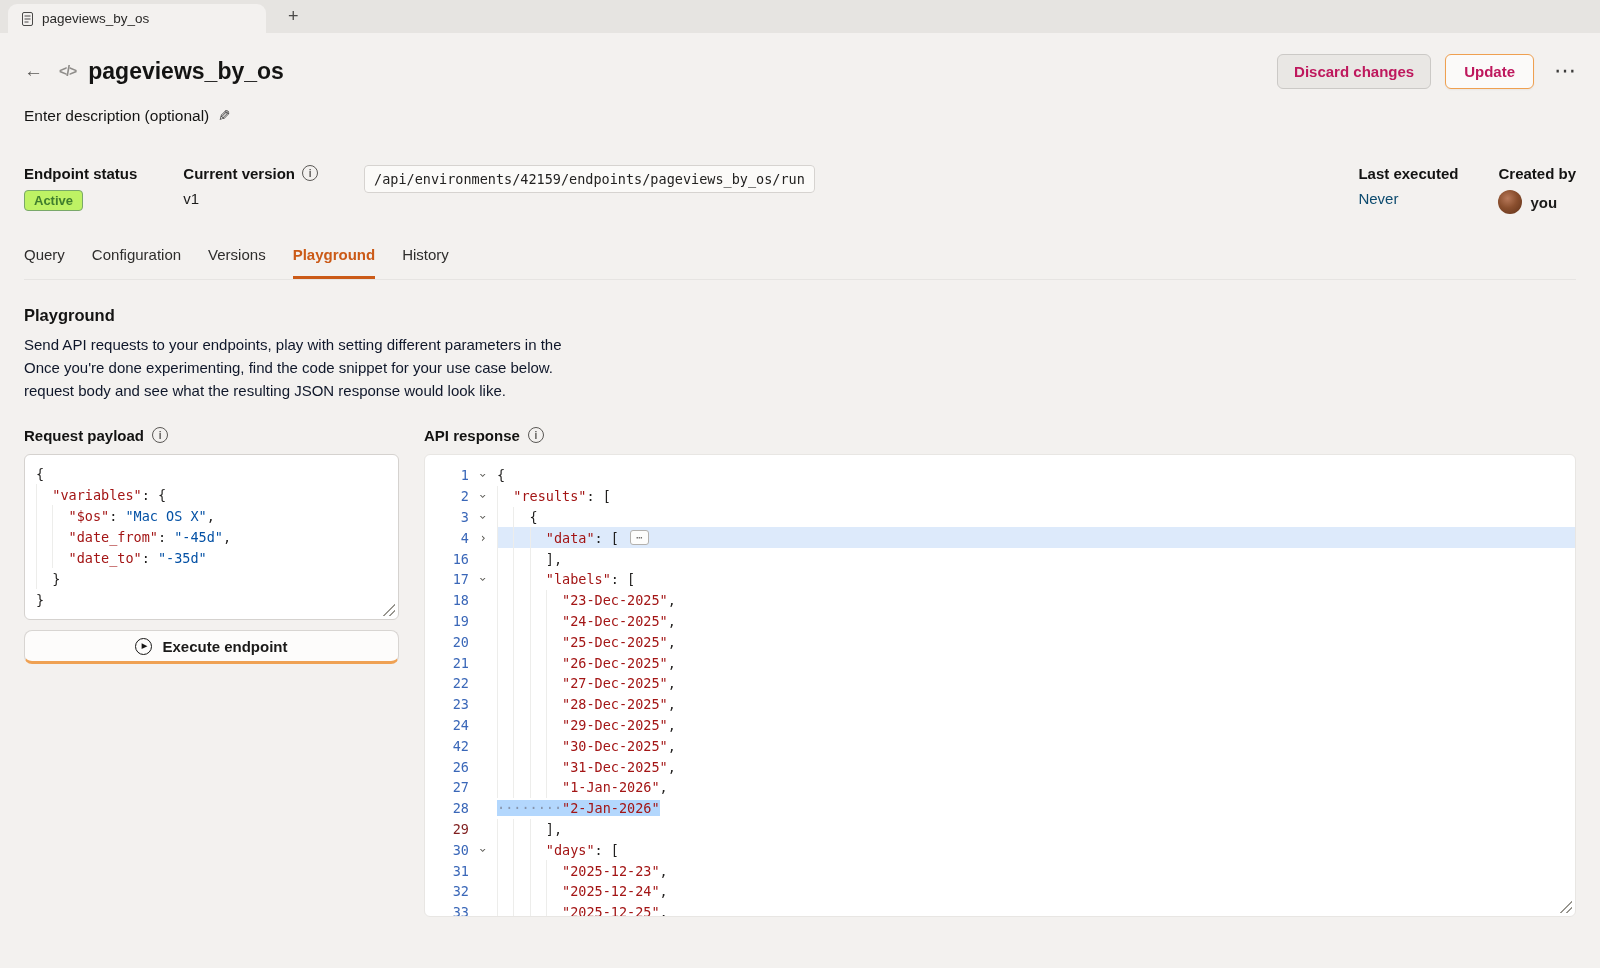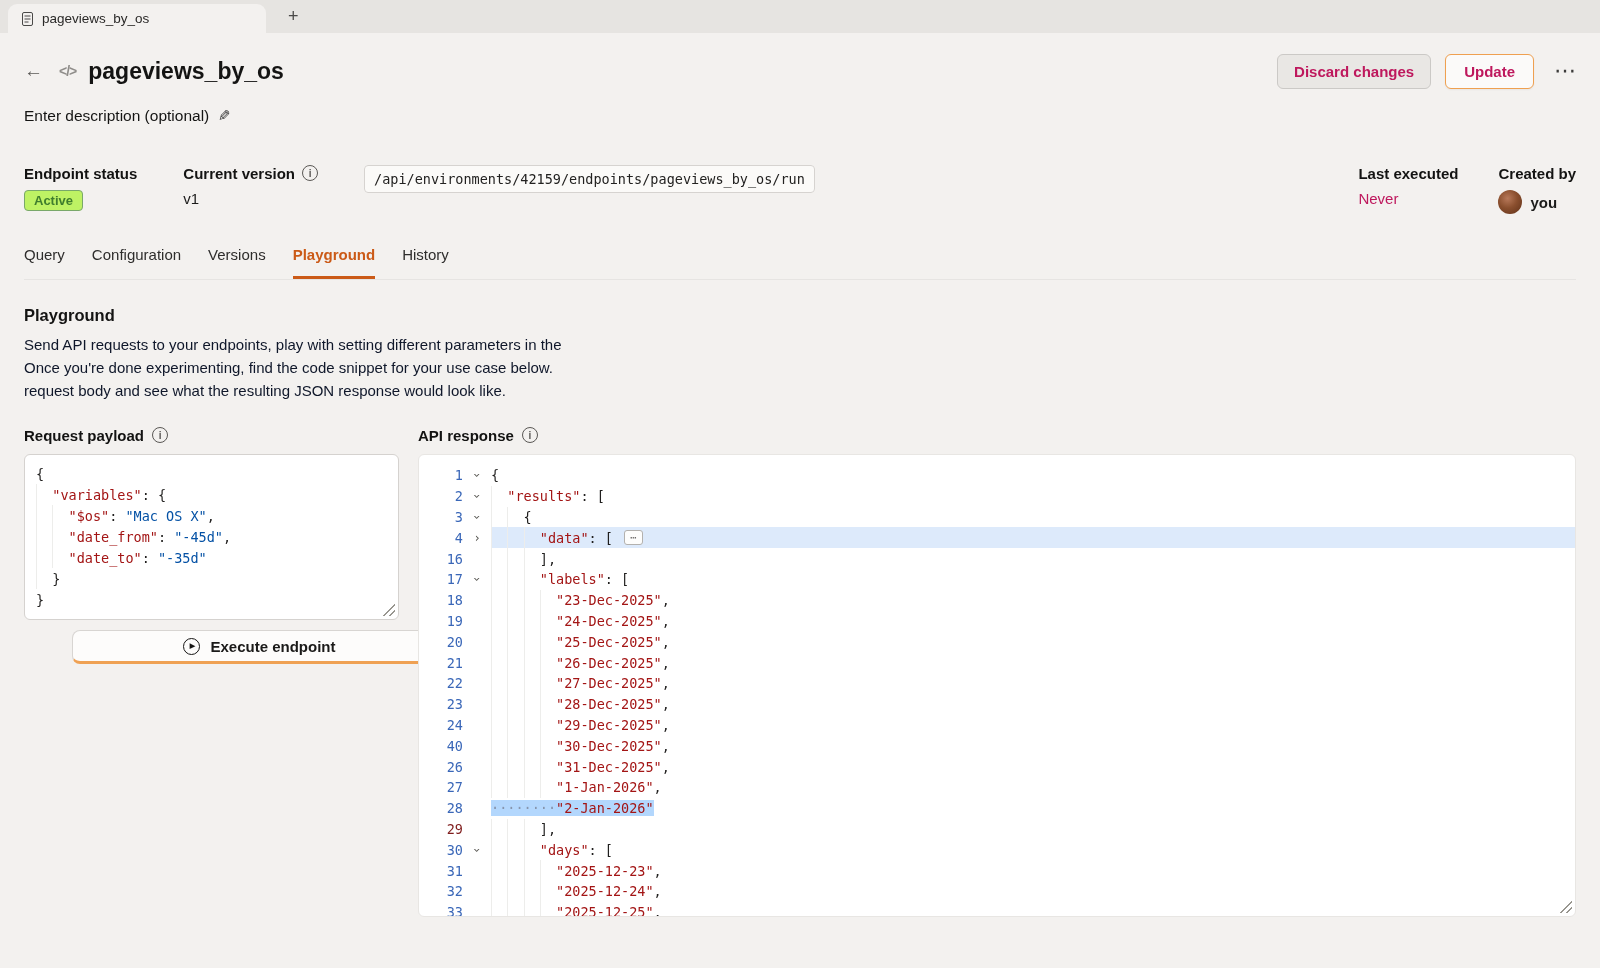--- a/index.html
+++ b/index.html
@@ -47,33 +47,33 @@
   .avatar { width:24px; height:24px; border-radius:50%;
             background:radial-gradient(circle at 40% 35%, #b8795a 0%, #8a4f2e 45%, #5f3018 100%); }
   
   .tabs-row { margin-top:32px; display:flex; gap:27px; font-size:15px; color:#2e2d2c;
               border-bottom:1px solid rgba(0,0,0,.05); }
   .tab { padding-bottom:13px; cursor:pointer; border-bottom:3px solid transparent; }
   .tab.active { color:#cb5a17; font-weight:600; border-bottom-color:#cb5a17; }
   
   .pg-heading { margin-top:26px; font-size:16.5px; font-weight:700; color:#141413; }
   .pg-desc { margin-top:8px; font-size:15px; line-height:23px; color:#0f172a; }
-  .panes { margin-top:22px; display:flex; align-items:flex-start; gap:19px; }
+  .panes { margin-top:22px; display:flex; align-items:flex-start; gap:25px; }
   .pane-left { width:375px; flex:none; }
   .pane-right { flex:1; }
   .pane-label { font-size:15px; font-weight:700; color:#131312; display:flex; align-items:center; gap:8px; height:22px; }
   
   .payload-editor { margin-top:8px; height:166px; background:#ffffff; border:1px solid #d5d2cf;
                     border-radius:6px; padding:8px 11px; position:relative; overflow:hidden; }
   .pl-line { display:flex; align-items:center; height:21px; font-family:"DejaVu Sans Mono",monospace;
              font-size:13.5px; white-space:pre; }
   .execute-btn { margin-top:10px; width:100%; height:34px; background:#fdfcfb; border:1px solid #d8d5d2;
                  border-bottom:3px solid #efa153; border-radius:8px; display:flex; align-items:center;
                  justify-content:center; gap:10px; font-size:15px; font-weight:600; color:#1b1a19; cursor:pointer;
-                 font-family:"Liberation Sans",sans-serif;margin-left:48px; }
+                 font-family:"Liberation Sans",sans-serif; }
   .play-circle { width:17px; height:17px; border:1.6px solid #161514; border-radius:50%;
                  display:inline-flex; align-items:center; justify-content:center; font-size:7px; color:#161514;
                  padding-left:1px; }
   
   .response-card { margin-top:8px; height:463px; background:#ffffff; border:1px solid #e8e6e3;
                    border-radius:6px; padding-top:10px; position:relative; overflow:hidden; }
   .res-row { display:flex; align-items:center; height:20.8px; font-family:"DejaVu Sans Mono",monospace;
              font-size:13.5px; white-space:pre; }
   .gut { width:44px; flex:none; text-align:right; color:#3a67b8; }
   .gut.boldnum { color:#7f1d1d; font-weight:400; }
@@ -140,21 +140,21 @@
         <span class="info-circle">i</span>
       </div>
       <div class="meta-value">v1</div>
     </div>
     <div class="meta-col">
       <div class="meta-value"><span class="url-box">/api/environments/42159/endpoints/pageviews_by_os/run</span></div>
     </div>
     <div class="meta-spacer"></div>
     <div class="meta-col meta-right">
       <div class="meta-label">Last executed</div>
-      <div class="meta-value" style="color:#be185d;">Never</div>
+      <div class="meta-value" style="color:#0c4a6e;">Never</div>
     </div>
     <div class="meta-col meta-right">
       <div class="meta-label">Created by</div>
       <div class="meta-value createdby-value">
         <span class="avatar"></span>
         <span>you</span>
       </div>
     </div>
   </div>
 
@@ -211,21 +211,21 @@
             <div class="res-row hl"><span class="gut">4</span><span class="chev right">›</span><span class="cnt"><span class="ind"></span><span class="ind"></span><span class="ind"></span><span class="tk-key">"data"</span><span class="tk-punc">: [ </span><span class="tk-ell">⋯</span></span></div>
             <div class="res-row"><span class="gut">16</span><span class="chev"></span><span class="cnt"><span class="ind"></span><span class="ind"></span><span class="ind"></span><span class="tk-punc">],</span></span></div>
             <div class="res-row"><span class="gut">17</span><span class="chev down">›</span><span class="cnt"><span class="ind"></span><span class="ind"></span><span class="ind"></span><span class="tk-key">"labels"</span><span class="tk-punc">: [</span></span></div>
             <div class="res-row"><span class="gut">18</span><span class="chev"></span><span class="cnt"><span class="ind"></span><span class="ind"></span><span class="ind"></span><span class="ind"></span><span class="tk-str">"23-Dec-2025"</span><span class="tk-punc">,</span></span></div>
             <div class="res-row"><span class="gut">19</span><span class="chev"></span><span class="cnt"><span class="ind"></span><span class="ind"></span><span class="ind"></span><span class="ind"></span><span class="tk-str">"24-Dec-2025"</span><span class="tk-punc">,</span></span></div>
             <div class="res-row"><span class="gut">20</span><span class="chev"></span><span class="cnt"><span class="ind"></span><span class="ind"></span><span class="ind"></span><span class="ind"></span><span class="tk-str">"25-Dec-2025"</span><span class="tk-punc">,</span></span></div>
             <div class="res-row"><span class="gut">21</span><span class="chev"></span><span class="cnt"><span class="ind"></span><span class="ind"></span><span class="ind"></span><span class="ind"></span><span class="tk-str">"26-Dec-2025"</span><span class="tk-punc">,</span></span></div>
             <div class="res-row"><span class="gut">22</span><span class="chev"></span><span class="cnt"><span class="ind"></span><span class="ind"></span><span class="ind"></span><span class="ind"></span><span class="tk-str">"27-Dec-2025"</span><span class="tk-punc">,</span></span></div>
             <div class="res-row"><span class="gut">23</span><span class="chev"></span><span class="cnt"><span class="ind"></span><span class="ind"></span><span class="ind"></span><span class="ind"></span><span class="tk-str">"28-Dec-2025"</span><span class="tk-punc">,</span></span></div>
             <div class="res-row"><span class="gut">24</span><span class="chev"></span><span class="cnt"><span class="ind"></span><span class="ind"></span><span class="ind"></span><span class="ind"></span><span class="tk-str">"29-Dec-2025"</span><span class="tk-punc">,</span></span></div>
-            <div class="res-row"><span class="gut">40</span><span class="chev"></span><span class="cnt"><span class="ind"></span><span class="ind"></span><span class="ind"></span><span class="ind"></span><span class="tk-str">"30-Dec-2025"</span><span class="tk-punc">,</span></span></div>
+            <div class="res-row"><span class="gut">42</span><span class="chev"></span><span class="cnt"><span class="ind"></span><span class="ind"></span><span class="ind"></span><span class="ind"></span><span class="tk-str">"30-Dec-2025"</span><span class="tk-punc">,</span></span></div>
             <div class="res-row"><span class="gut">26</span><span class="chev"></span><span class="cnt"><span class="ind"></span><span class="ind"></span><span class="ind"></span><span class="ind"></span><span class="tk-str">"31-Dec-2025"</span><span class="tk-punc">,</span></span></div>
             <div class="res-row"><span class="gut">27</span><span class="chev"></span><span class="cnt"><span class="ind"></span><span class="ind"></span><span class="ind"></span><span class="ind"></span><span class="tk-str">"1-Jan-2026"</span><span class="tk-punc">,</span></span></div>
             <div class="res-row"><span class="gut">28</span><span class="chev"></span><span class="cnt"><span class="tk-dots">········</span><span class="tk-strsel">"2-Jan-2026"</span></span></div>
             <div class="res-row"><span class="gut boldnum">29</span><span class="chev"></span><span class="cnt"><span class="ind"></span><span class="ind"></span><span class="ind"></span><span class="tk-punc">],</span></span></div>
             <div class="res-row"><span class="gut">30</span><span class="chev down">›</span><span class="cnt"><span class="ind"></span><span class="ind"></span><span class="ind"></span><span class="tk-key">"days"</span><span class="tk-punc">: [</span></span></div>
             <div class="res-row"><span class="gut">31</span><span class="chev"></span><span class="cnt"><span class="ind"></span><span class="ind"></span><span class="ind"></span><span class="ind"></span><span class="tk-str">"2025-12-23"</span><span class="tk-punc">,</span></span></div>
             <div class="res-row"><span class="gut">32</span><span class="chev"></span><span class="cnt"><span class="ind"></span><span class="ind"></span><span class="ind"></span><span class="ind"></span><span class="tk-str">"2025-12-24"</span><span class="tk-punc">,</span></span></div>
             <div class="res-row"><span class="gut">33</span><span class="chev"></span><span class="cnt"><span class="ind"></span><span class="ind"></span><span class="ind"></span><span class="ind"></span><span class="tk-str">"2025-12-25"</span><span class="tk-punc">,</span></span></div>
           </div>
         <div class="resize-grip"></div>

